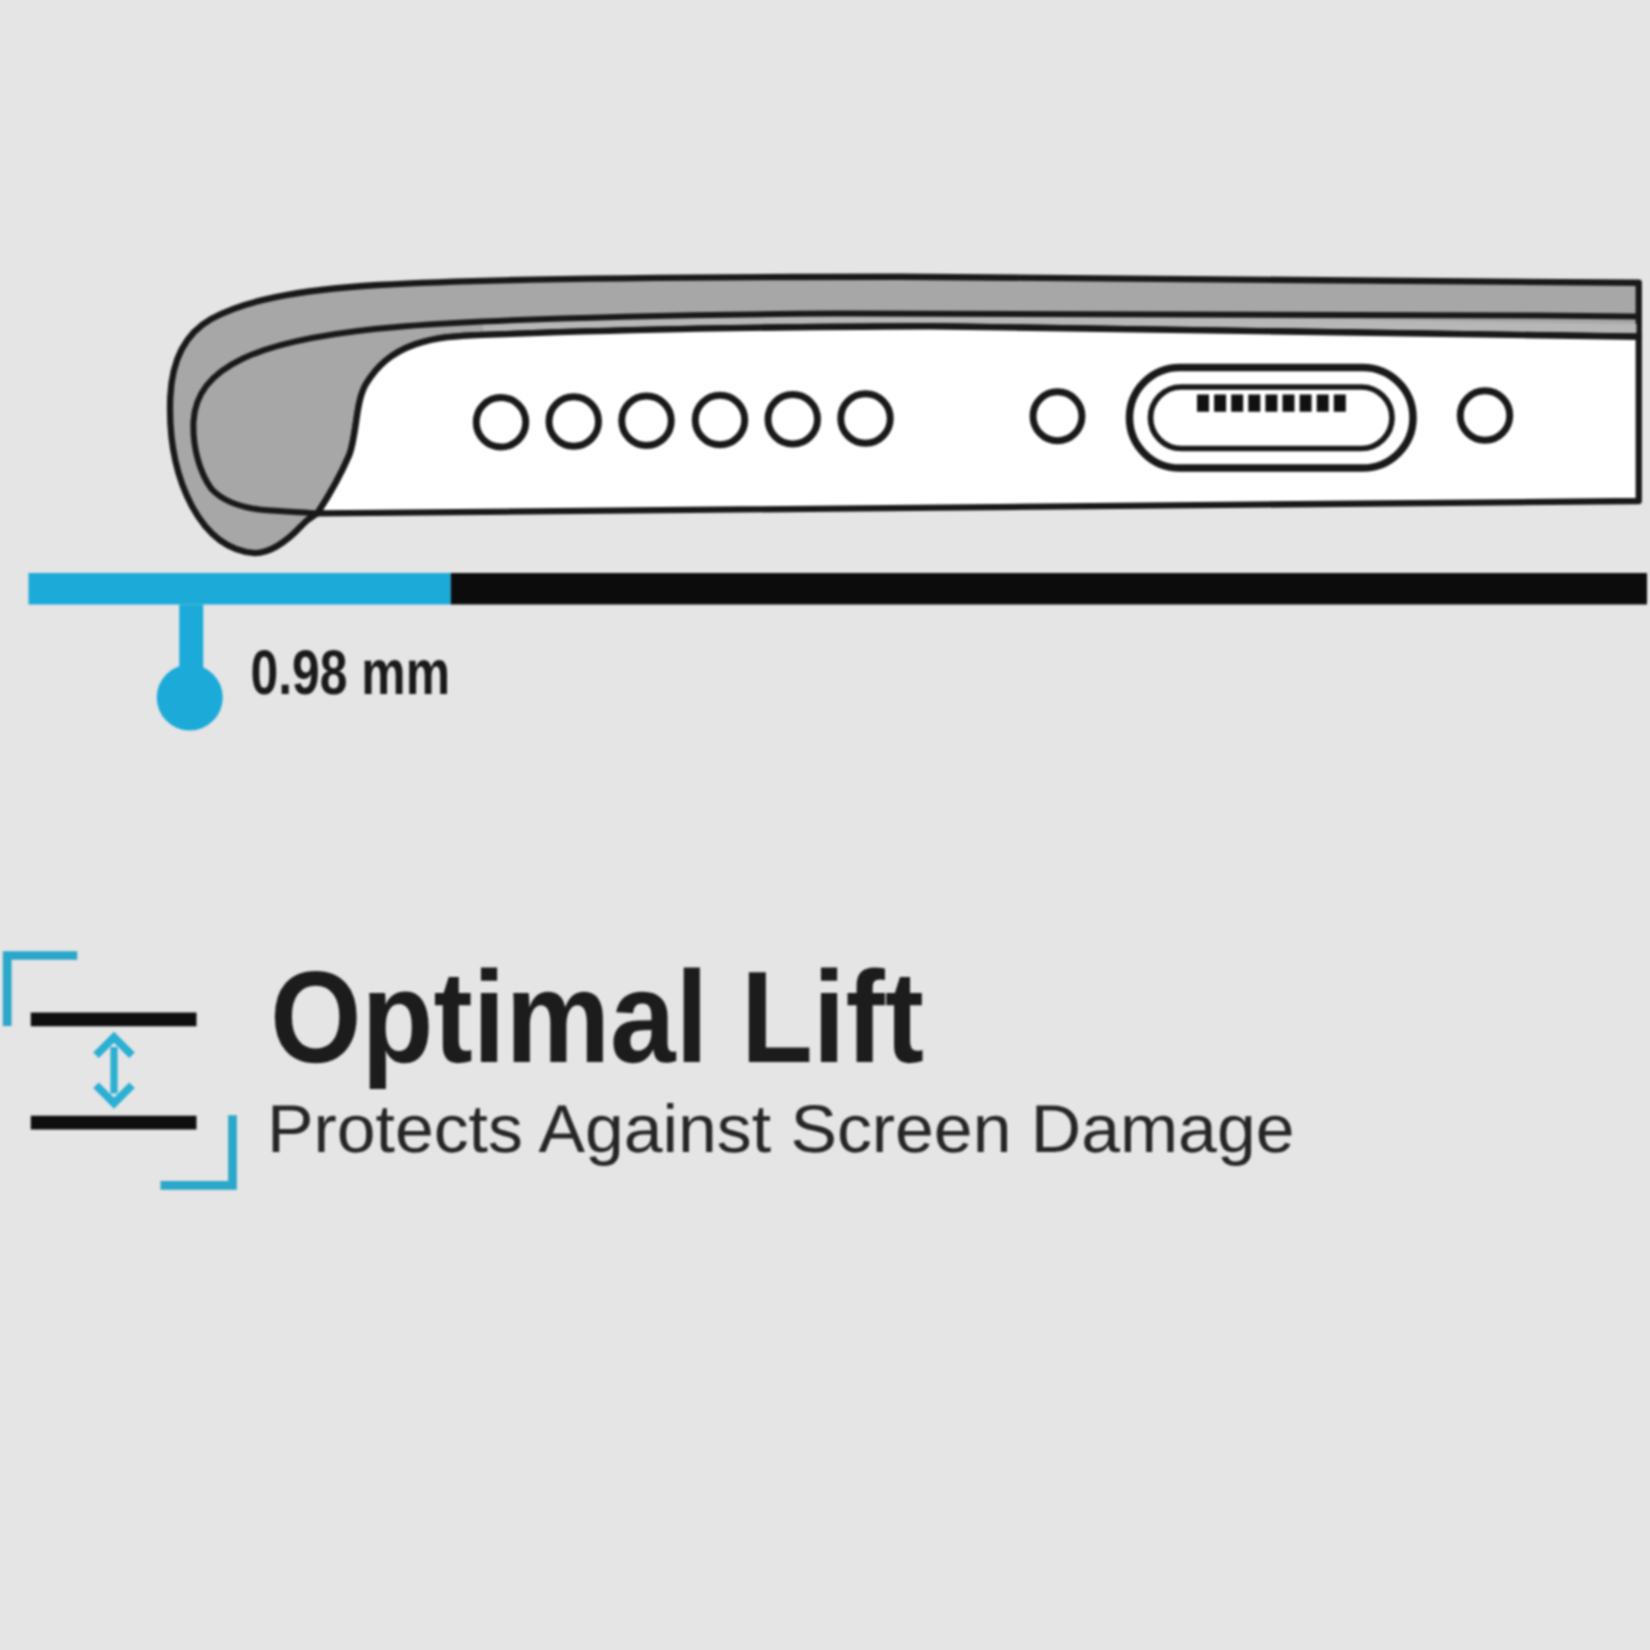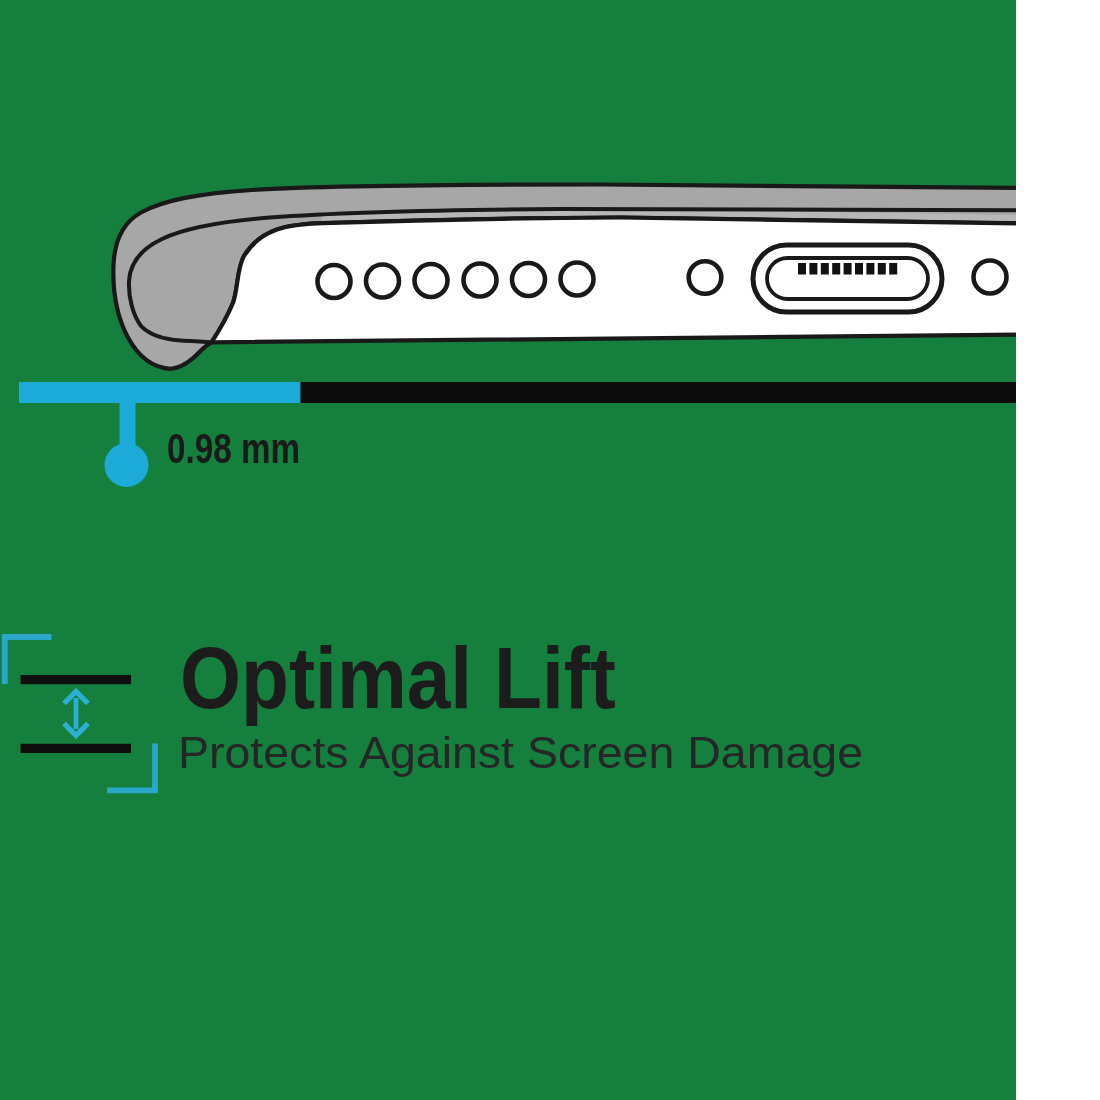--- a/index.html
+++ b/index.html
@@ -1,16 +1,16 @@
 <!DOCTYPE html>
 <html><head>
 <meta charset="utf-8">
 <style>
   html,body{margin:0;padding:0;background:#ffffff;}
-  .page{position:relative;width:1016px;height:1100px;background:#15803d;overflow:hidden;
+  .page{position:relative;width:1100px;height:1100px;background:#e5e5e5;overflow:hidden;
         font-family:"Liberation Sans", sans-serif;}
   svg{position:absolute;left:0;top:0;filter:blur(0.65px);}
 </style>
 </head>
 <body>
 <div class="page">
 <svg width="1100" height="1100" viewBox="0 0 1100 1100">
 
   <path id="case" d="M 1092.5,188.5
     C 900,186 750,184.5 600,184.5

